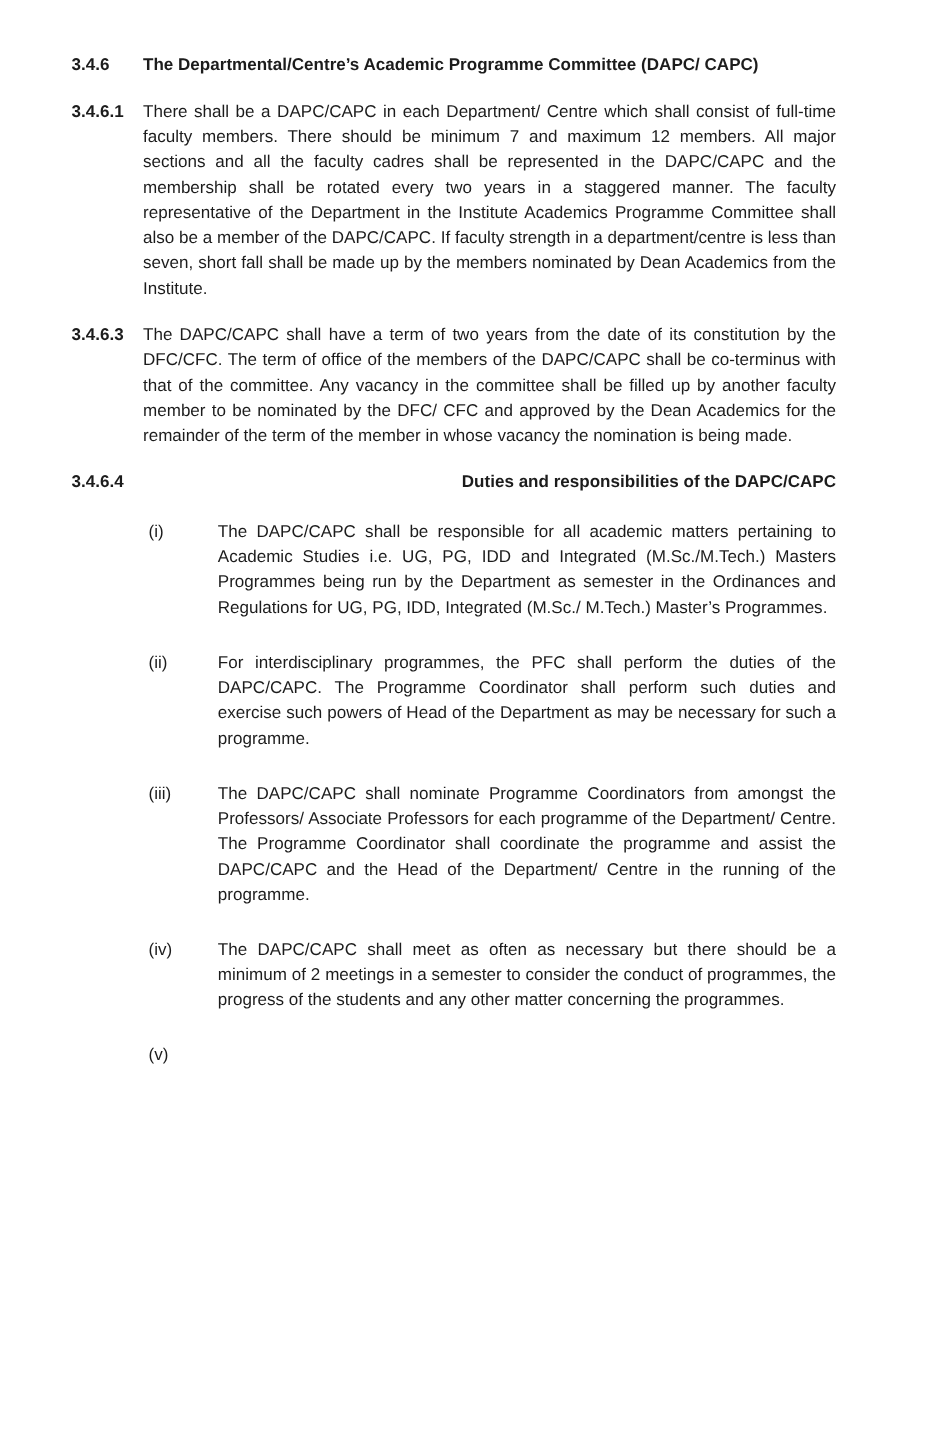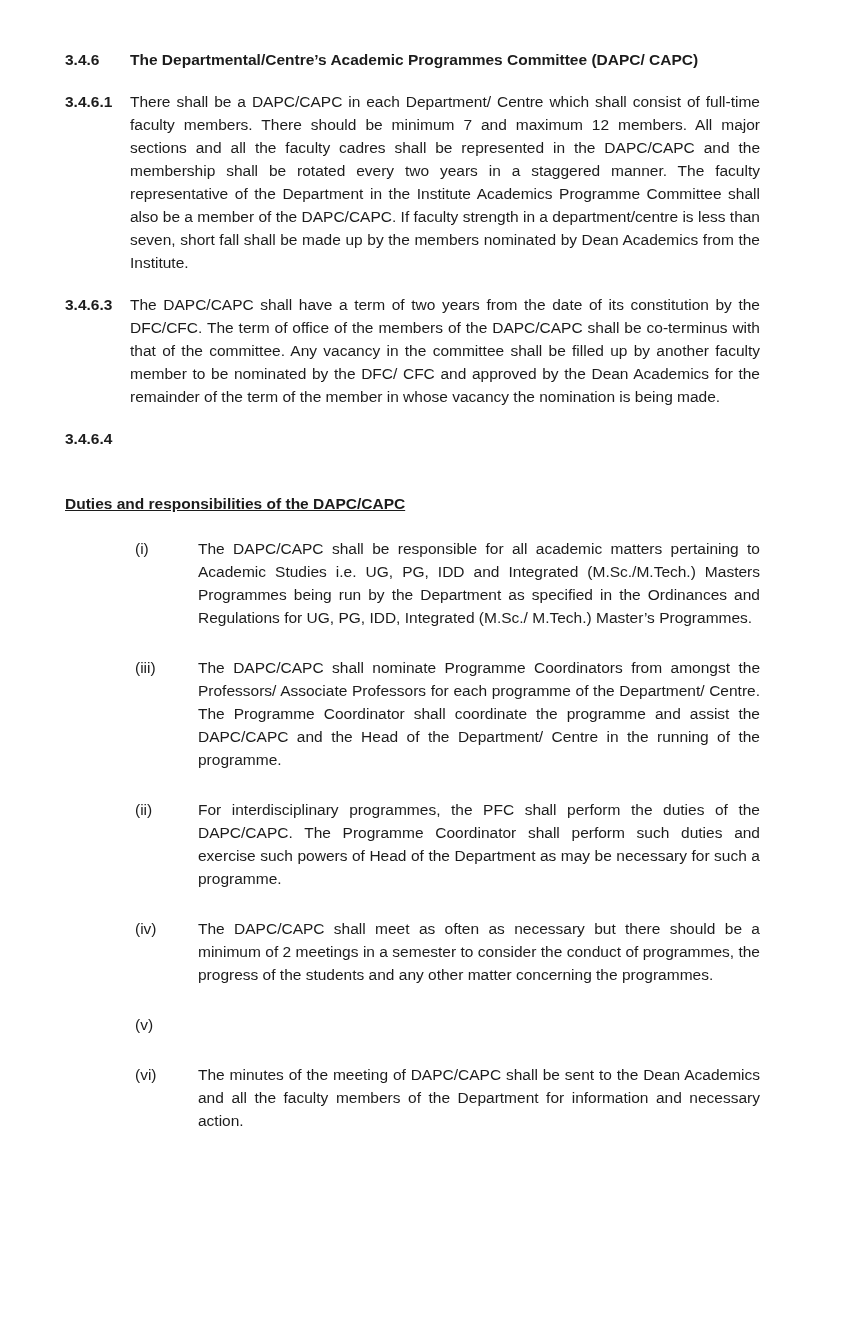--- a/index.html
+++ b/index.html
@@ -28,22 +28,22 @@
     font-weight: bold;
   }
 
   .sec-body {
     flex: 1 1 auto;
     text-align: justify;
   }
 
   .heading .sec-body { font-weight: bold; text-align: left; }
 
-  .subheading { margin-bottom: 22px; flex-direction: column; }
-  .subheading .sec-body { font-weight: bold; text-align: left; text-decoration: underline; }
+  .subheading { margin-bottom: 22px; }
+  .subheading .sec-body { font-weight: bold; text-align: right; }
 
   .duty-row {
     display: flex;
     align-items: flex-start;
     margin: 0 0 27px 70px;
   }
 
   .duty-label {
     flex: 0 0 63px;
   }
@@ -55,21 +55,21 @@
 
   .duties { margin-bottom: 0; }
 </style>
 </head>
 <body>
 
 <div class="page" style="color: rgb(28, 28, 28);">
 
   <div class="sec-row heading">
     <div class="sec-num">3.4.6</div>
-    <div class="sec-body">The Departmental/Centre’s Academic Programmes Committee (DAPC/ CAPC)</div>
+    <div class="sec-body">The Departmental/Centre’s Academic Programme Committee (DAPC/ CAPC)</div>
   </div>
 
   <div class="sec-row">
     <div class="sec-num">3.4.6.1</div>
     <div class="sec-body">There shall be a DAPC/CAPC in each Department/ Centre which shall consist of full-time faculty members. There should be minimum 7 and maximum 12 members. All major sections and all the faculty cadres shall be represented in the DAPC/CAPC and the membership shall be rotated every two years in a staggered manner.  The faculty representative of the Department in the Institute Academics Programme Committee shall also be a member of the DAPC/CAPC. If faculty strength in a department/centre is less than seven, short fall shall be made up by the members nominated by Dean Academics from the Institute.</div>
   </div>
 
 
   <div class="sec-row">
     <div class="sec-num">3.4.6.3</div>
@@ -78,42 +78,38 @@
 
   <div class="sec-row subheading">
     <div class="sec-num">3.4.6.4</div>
     <div class="sec-body">Duties and responsibilities of the DAPC/CAPC</div>
   </div>
 
   <div class="duties">
 
     <div class="duty-row">
       <div class="duty-label">(i)</div>
-      <div class="duty-text">The DAPC/CAPC shall be responsible for all academic matters pertaining to Academic Studies i.e. UG, PG, IDD and Integrated (M.Sc./M.Tech.) Masters Programmes being run by the Department as specified in the Ordinances and Regulations for UG, PG, IDD, Integrated  (M.Sc./ M.Tech.) Master’s Programmes.</div>
+      <div class="duty-text">The DAPC/CAPC shall be responsible for all academic matters pertaining to Academic Studies i.e. UG, PG, IDD and Integrated (M.Sc./M.Tech.) Masters Programmes being run by the Department as semester in the Ordinances and Regulations for UG, PG, IDD, Integrated  (M.Sc./ M.Tech.) Master’s Programmes.</div>
+    </div>
+
+    <div class="duty-row">
+      <div class="duty-label">(ii)</div>
+      <div class="duty-text">For interdisciplinary programmes, the PFC shall perform the duties of the DAPC/CAPC. The Programme Coordinator shall perform such duties and exercise such powers of Head of the Department as may be necessary for such a programme.</div>
     </div>
 
     <div class="duty-row">
       <div class="duty-label">(iii)</div>
       <div class="duty-text">The DAPC/CAPC shall nominate Programme Coordinators from amongst the Professors/ Associate Professors for each programme of the Department/ Centre. The Programme Coordinator shall coordinate the programme and assist the DAPC/CAPC and the Head of the Department/ Centre in the running of the programme.</div>
-    </div>
-
-    <div class="duty-row">
-      <div class="duty-label">(ii)</div>
-      <div class="duty-text">For interdisciplinary programmes, the PFC shall perform the duties of the DAPC/CAPC. The Programme Coordinator shall perform such duties and exercise such powers of Head of the Department as may be necessary for such a programme.</div>
     </div>
 
     <div class="duty-row">
       <div class="duty-label">(iv)</div>
       <div class="duty-text">The DAPC/CAPC shall meet as often as necessary but there should be a minimum of 2 meetings in a semester to consider the conduct of programmes, the progress of the students and any other matter concerning the programmes.</div>
     </div>
 
     <div class="duty-row">
       <div class="duty-label">(v)</div>
     </div>
 
-    <div class="duty-row">
-      <div class="duty-label">(vi)</div>
-      <div class="duty-text">The minutes of the meeting of DAPC/CAPC shall be sent to the Dean Academics and all the faculty members of the Department for information and necessary action.</div>
-    </div>
 
   </div>
 
 </div>
 
 </body></html>

